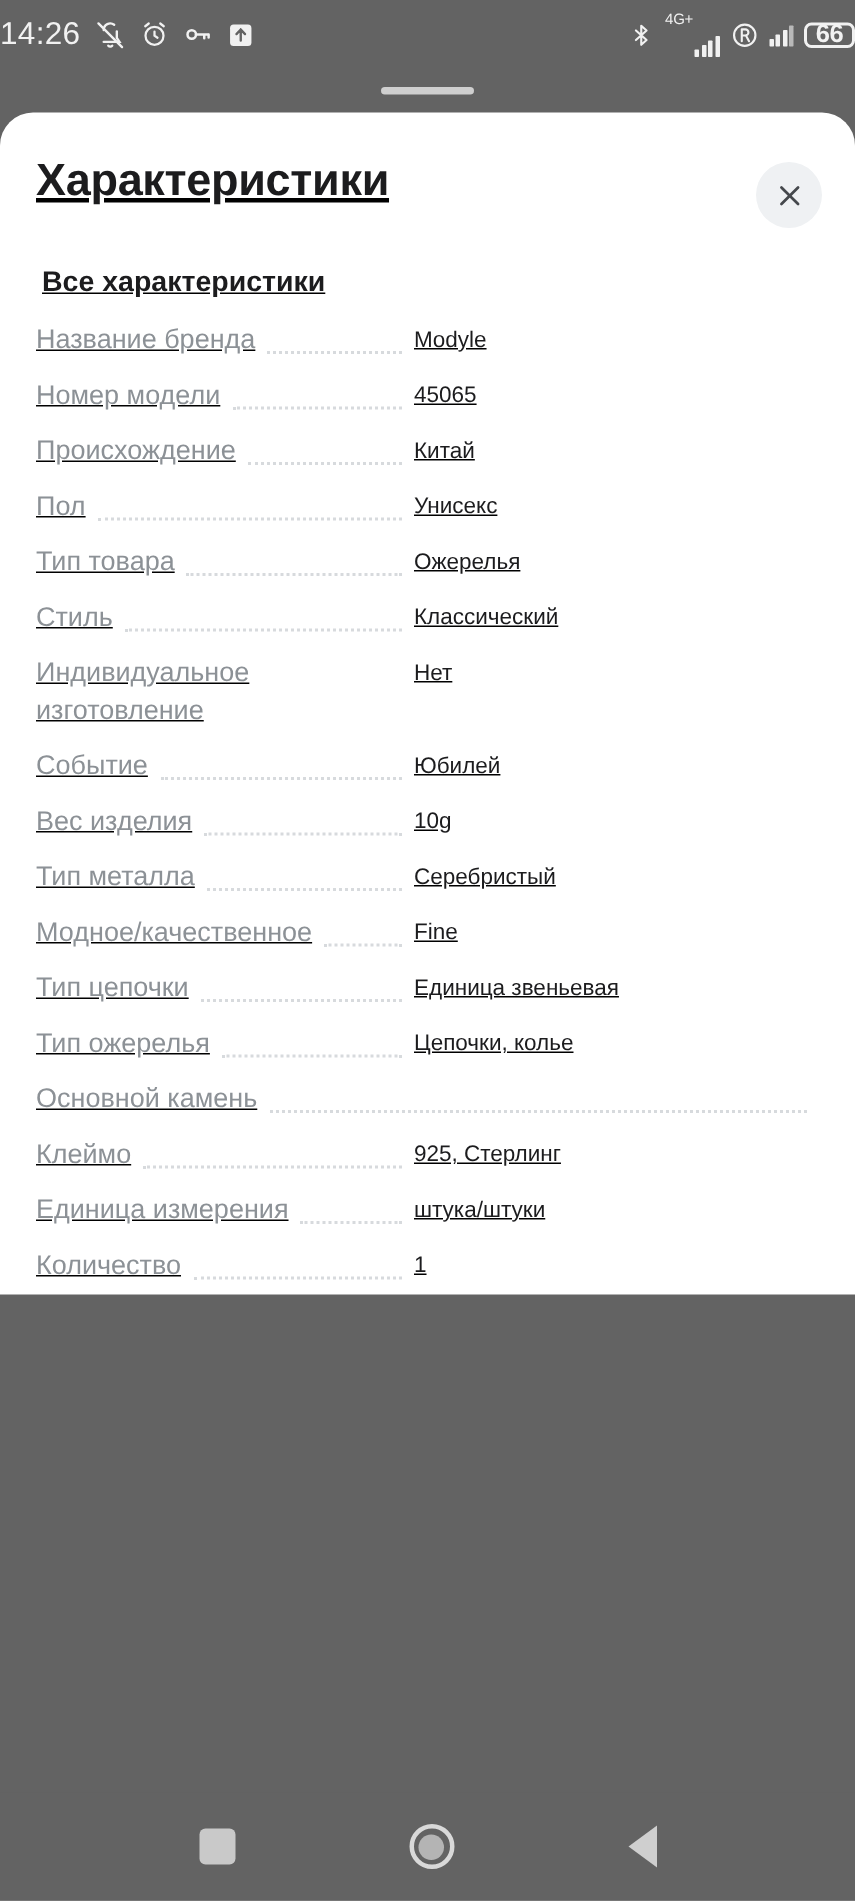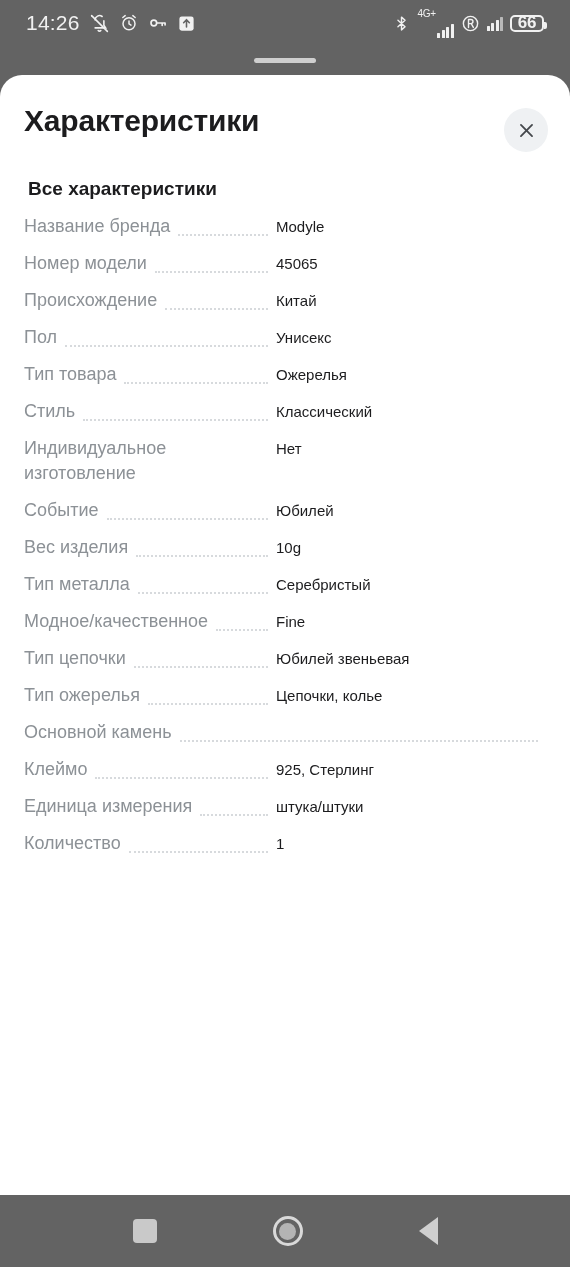--- a/index.html
+++ b/index.html
@@ -8,21 +8,21 @@
     font-family:"Liberation Sans", sans-serif;
     background:#636363;
     overflow:hidden;
   }
   #screen { position:relative; width:570px; height:1267px; background:#636363; }
 
   
   .statusbar{
     position:absolute; top:0; left:0; width:570px; height:46px;
     display:flex; align-items:center; justify-content:space-between;
-    padding:0 26px; color:#f1f1f1;
+    padding:0 0; color:#f1f1f1;
   }
   .sb-left{ display:flex; align-items:center; gap:9px; }
   .sb-right{ display:flex; align-items:center; gap:7px; }
   .sb-clock{ font-size:21px; letter-spacing:.2px; font-weight:400; }
   .sb-ico{ display:block; }
   .sig-bars{ display:flex; align-items:flex-end; gap:1.5px; height:15px; }
   .sig-bars i{ display:block; width:3px; background:#f1f1f1; border-radius:.5px; }
   .sig-bars i:nth-child(1){ height:5px; }
   .sig-bars i:nth-child(2){ height:8px; }
   .sig-bars i:nth-child(3){ height:11px; }
@@ -42,22 +42,22 @@
   .battery span{ font-size:17px; font-weight:700; color:#f1f1f1; letter-spacing:-.3px; }
 
   
   .drag-handle{
     position:absolute; top:58px; left:50%; transform:translateX(-50%);
     width:62px; height:5px; border-radius:3px; background:#cfcfcf;
   }
 
   
   .sheet{
-    position:absolute; top:75px; left:0; width:570px; height:1120px;
-    background:#ffffff; border-radius:22px 22px 0 0;
+    position:absolute; top:75px; left:0; width:570px; height:788px;
+    background:#ffffff; border-radius:22px 22px 0 0;text-decoration:underline;
   }
   .sheet-header{
     position:relative; padding:29px 24px 0 24px;
     display:flex; align-items:flex-start; justify-content:space-between;
   }
   .sheet-title{
     font-size:30px; font-weight:700; color:#1c1c1e; letter-spacing:-.2px;
   }
   .close-btn{
     width:44px; height:44px; border-radius:50%;
@@ -239,21 +239,21 @@
           <span class="spec-value">Серебристый</span>
         </div>
         <div class="spec-row">
           <span class="spec-label">Модное/качественное</span>
           <span class="spec-dots"></span>
           <span class="spec-value">Fine</span>
         </div>
         <div class="spec-row">
           <span class="spec-label">Тип цепочки</span>
           <span class="spec-dots"></span>
-          <span class="spec-value">Юбилей звеньевая</span>
+          <span class="spec-value">Единица звеньевая</span>
         </div>
         <div class="spec-row">
           <span class="spec-label">Тип ожерелья</span>
           <span class="spec-dots"></span>
           <span class="spec-value">Цепочки, колье</span>
         </div>
         <div class="spec-row">
           <span class="spec-label">Основной камень</span>
           <span class="spec-dots"></span>
         </div>

